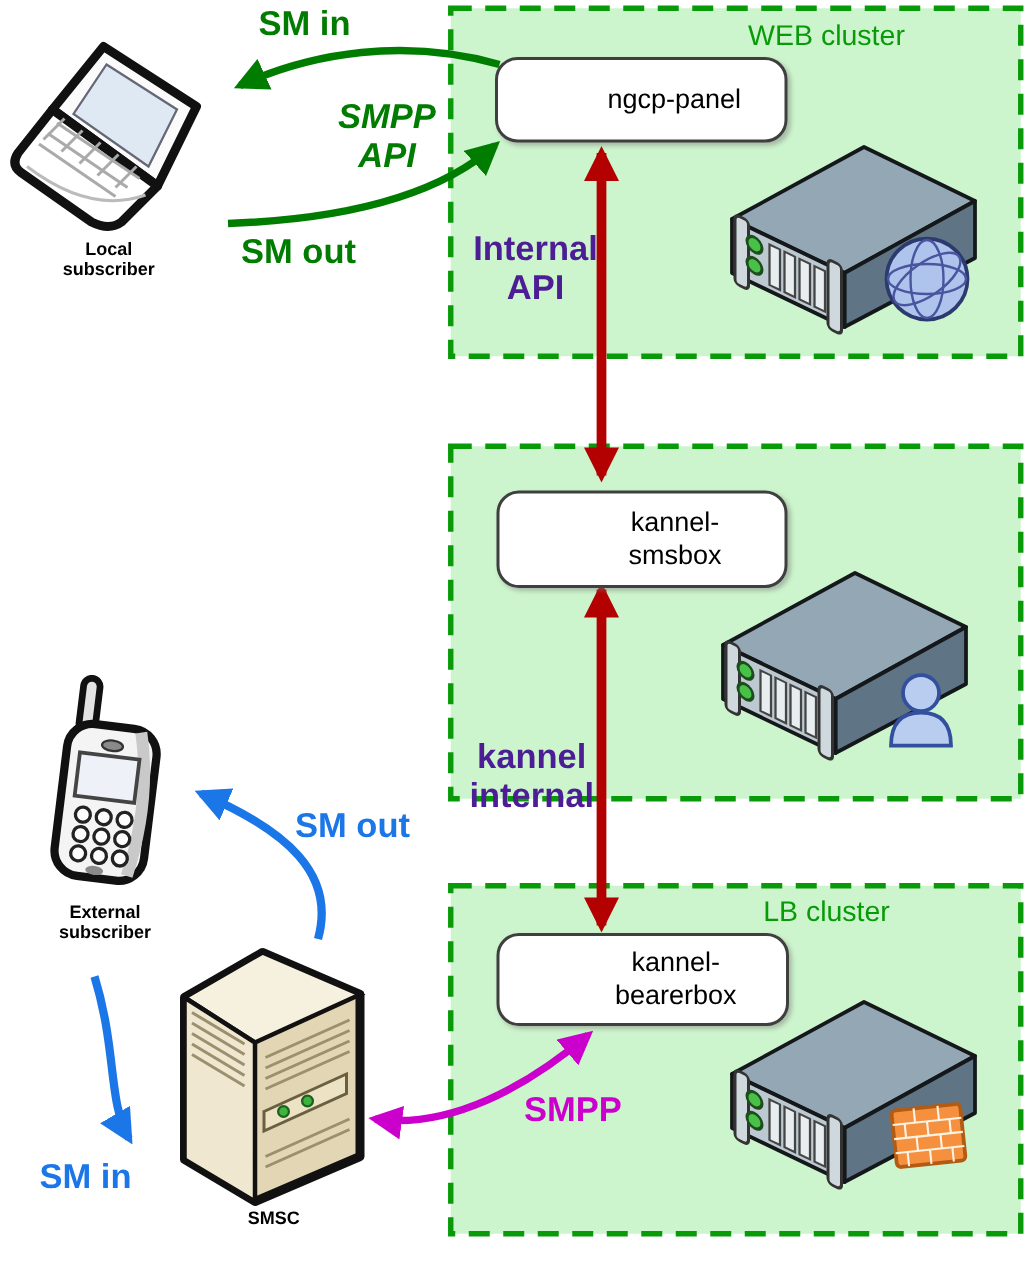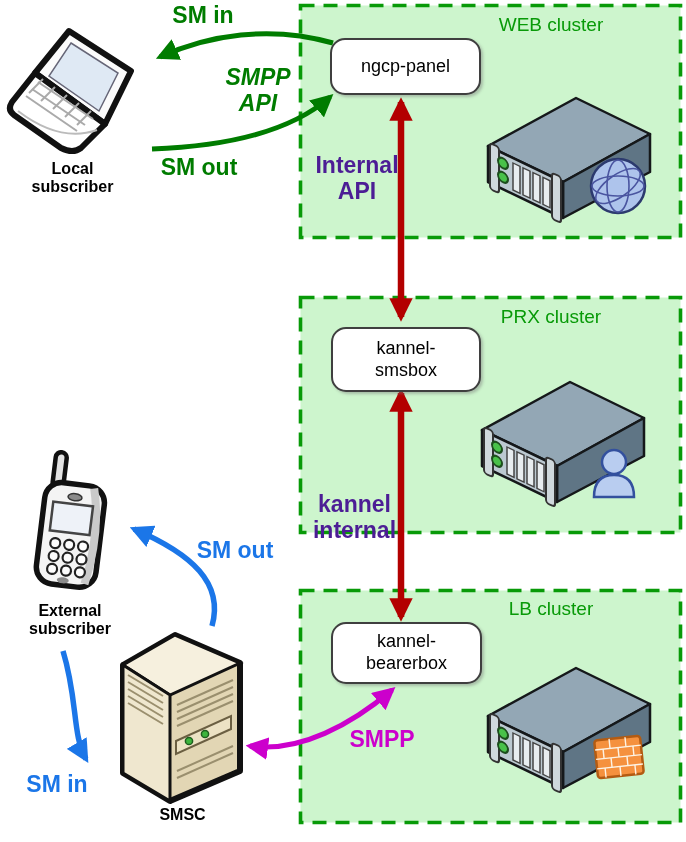--- a/index.html
+++ b/index.html
@@ -3,30 +3,30 @@
 <meta charset="utf-8">
 <style>
   html,body{margin:0;padding:0;background:#fff;}
   .canvas{position:relative;width:686px;height:842px;background:#fff;overflow:hidden;
           font-family:"Liberation Sans", sans-serif;}
   .layer{position:absolute;left:0;top:0;}
   .icon-svg{position:absolute;}
   .node-box{position:absolute;background:#fff;border:2px solid #3f3f3f;border-radius:15px;
             box-shadow:2px 2px 3px rgba(120,120,120,.45);
             display:flex;flex-direction:column;align-items:center;justify-content:center;
-            font-size:18px;color:#000;line-height:1.22;text-align:center;z-index:4;}
+            font-size:18px;color:#000;line-height:1.22;text-align:center;z-index:4;padding-left:44px;}
   .lbl{position:absolute;text-align:center;font-weight:bold;line-height:1.12;z-index:5;}
   .lbl div{white-space:nowrap;}
   .green{color:#007c00;}
   .darkred{color:#4c1d95;}
   .blue{color:#1b76e8;}
   .magenta{color:#cc00cc;}
   .black{color:#000;}
   .italic{font-style:italic;}
-  .actor-lbl{font-size:16px;}
+  .actor-lbl{font-size:12px;}
   .edge-lbl{font-size:23px;}
   .cluster-lbl{position:absolute;width:230px;text-align:center;font-size:19px;
                color:#089a08;font-weight:normal;z-index:5;}
 </style>
 </head>
 <body>
 
 <div class="canvas">
 
   <svg class="layer" width="686" height="842" viewBox="0 0 686 842">
@@ -215,21 +215,20 @@
   <div class="node-box" style="left:331px;top:327px;width:146px;height:61px;">
     <div>kannel-</div>
     <div>smsbox</div>
   </div>
   <div class="node-box" style="left:331px;top:622px;width:147px;height:58px;">
     <div>kannel-</div>
     <div>bearerbox</div>
   </div>
 
   <div class="cluster-lbl" style="left:436px;top:14px;">WEB cluster</div>
-  <div class="cluster-lbl" style="left:436px;top:306px;">PRX cluster</div>
   <div class="cluster-lbl" style="left:436px;top:598px;">LB cluster</div>
 
   <div class="lbl edge-lbl green" style="left:163px;top:3px;width:80px;">SM in</div>
   <div class="lbl edge-lbl green italic" style="left:222px;top:65px;width:72px;">
     <div>SMPP</div>
     <div>API</div>
   </div>
   <div class="lbl edge-lbl green" style="left:158px;top:155px;width:82px;">SM out</div>
   <div class="lbl edge-lbl darkred" style="left:308px;top:153px;width:98px;">
     <div>Internal</div>

